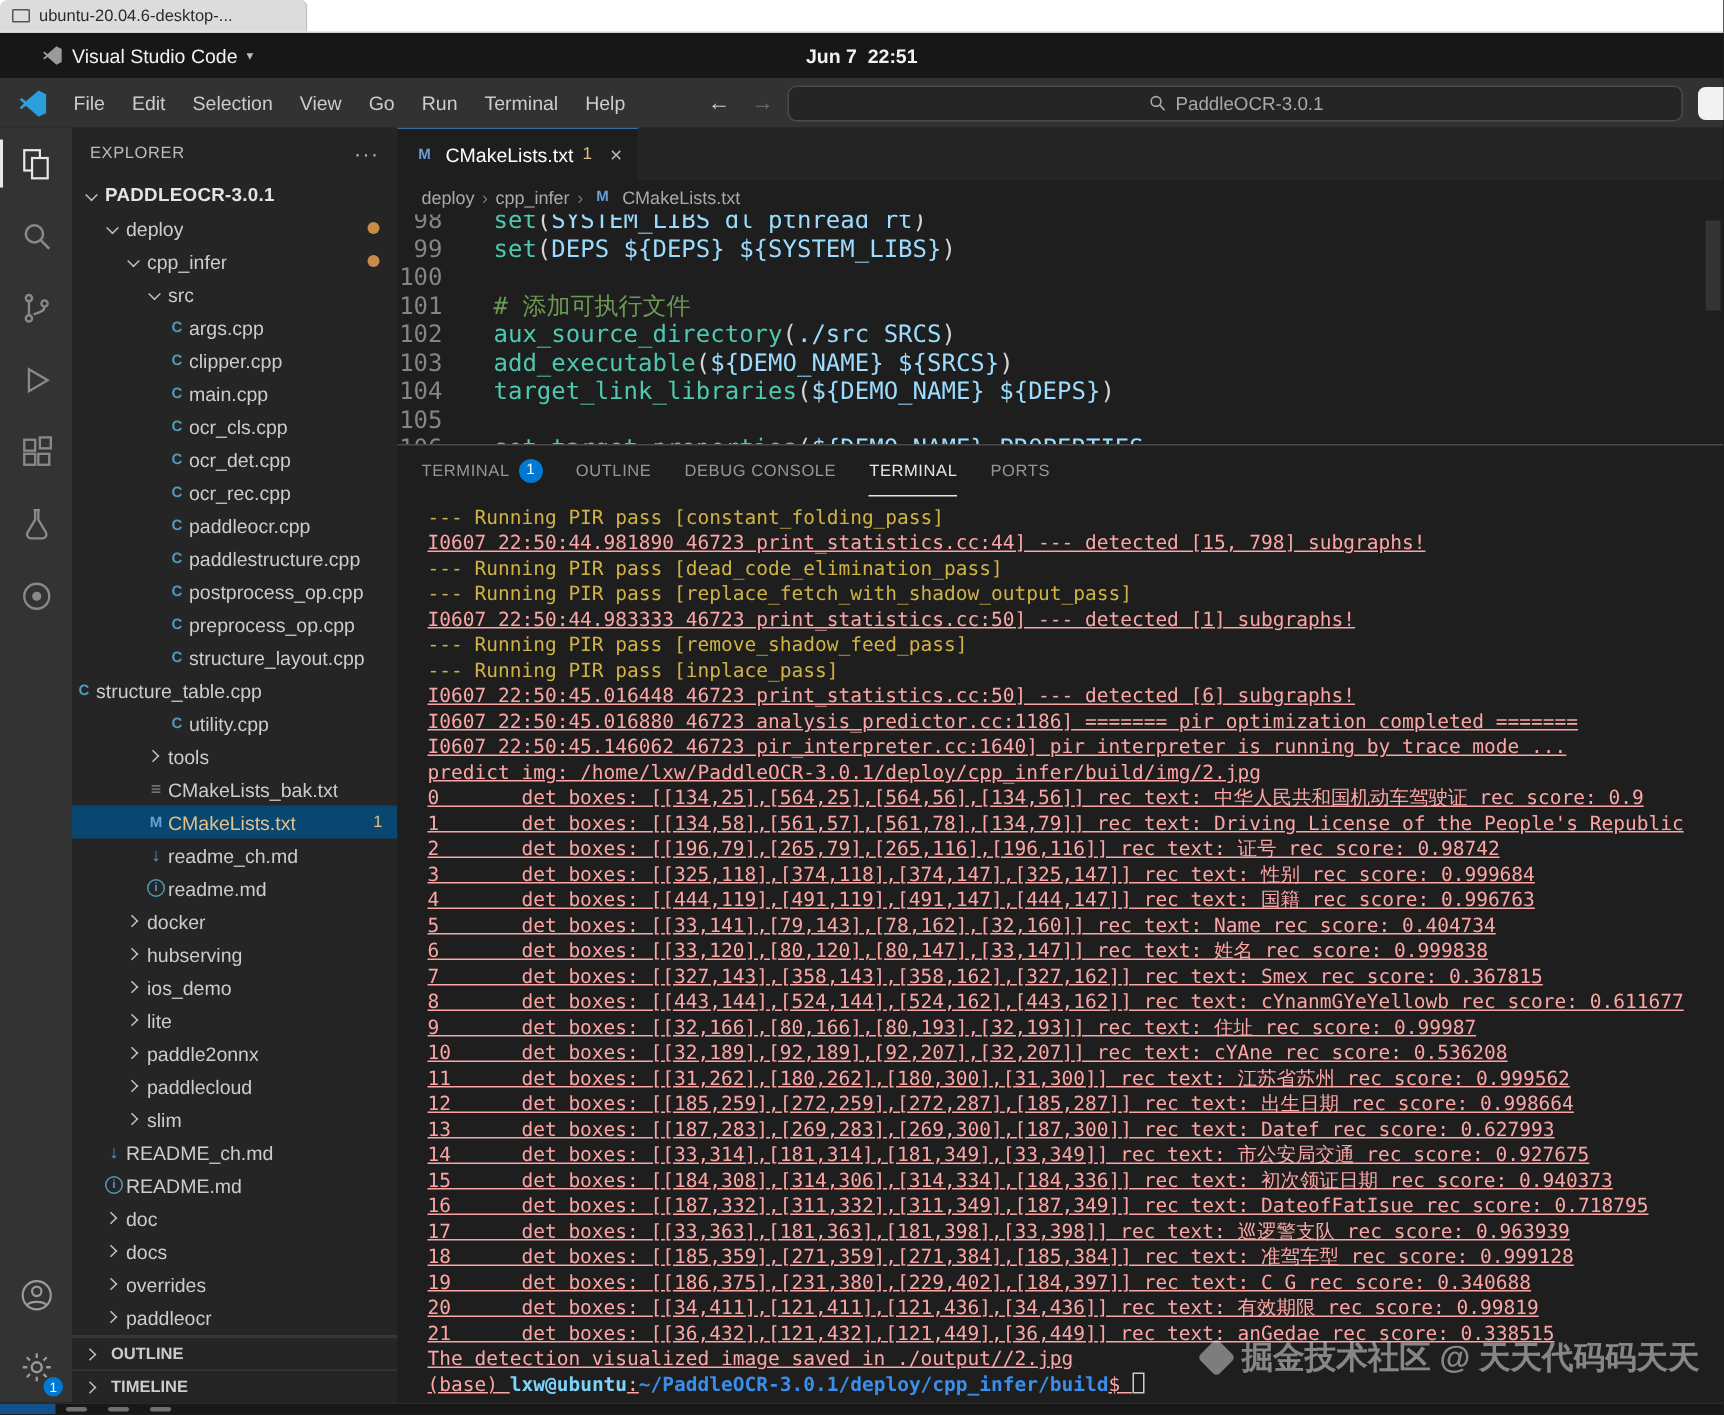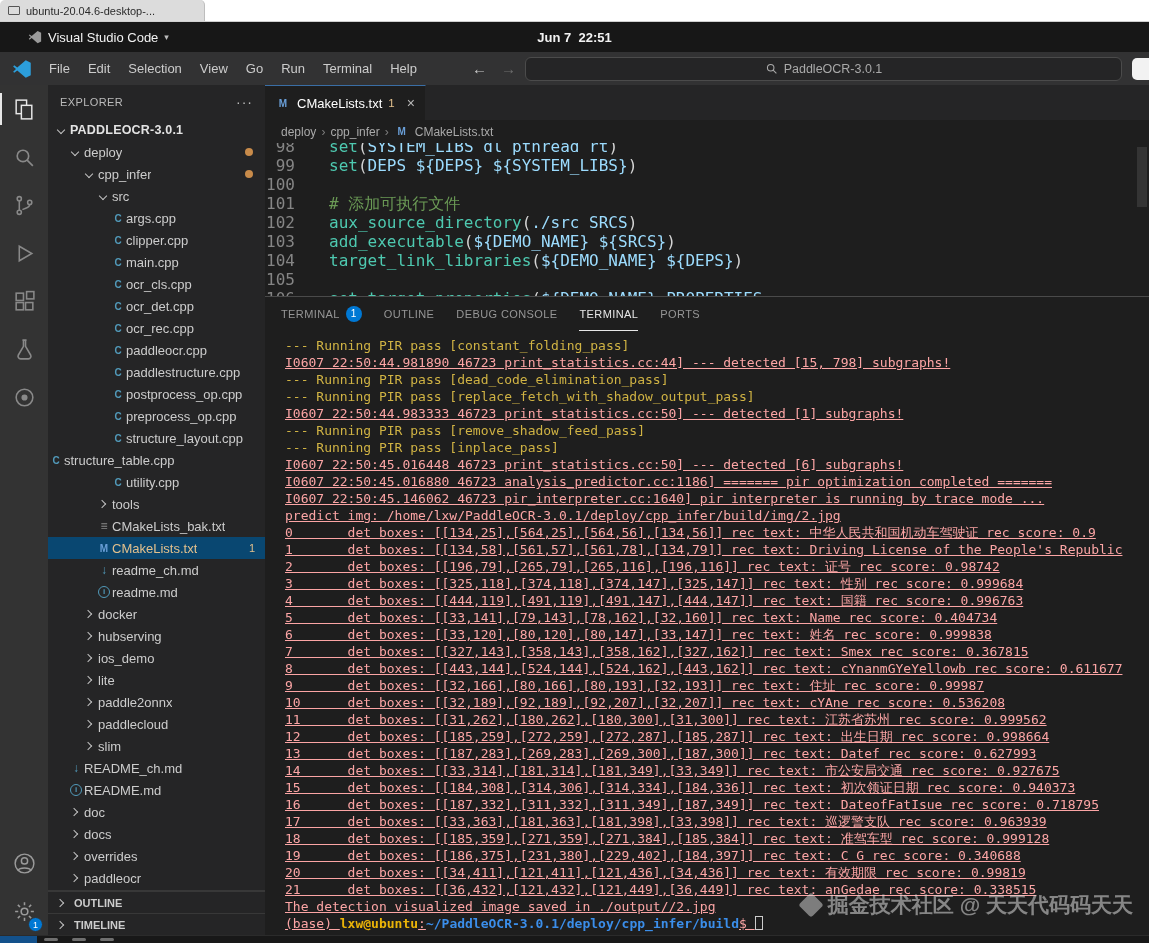--- a/index.html
+++ b/index.html
@@ -99,21 +99,21 @@
   .panel-tab { height:34px; display:flex; align-items:center; gap:6px; font-size:11px; letter-spacing:.4px;
     color:#969696; border-bottom:1px solid transparent; cursor:default; }
   .panel-tab.active { color:#e7e7e7; border-bottom-color:#e7e7e7; }
   .ptab-badge { min-width:16px; height:16px; border-radius:50%; background:#0078d4; color:#fff;
     font-size:10px; display:flex; align-items:center; justify-content:center; }
   .terminal { flex:1; overflow:hidden; padding:6px 0 0 20px; }
   .t-line { height:17px; line-height:17px; white-space:pre;
     font-family:"DejaVu Sans Mono", monospace; font-size:13px; }
   .t-plain { color:#fca5a5;text-decoration:underline; }
   .t-yellow { color:#d0b344; }
-  .t-green { color:#eab308; font-weight:bold; }
+  .t-green { color:#7dd3fc; font-weight:bold; }
   .t-blue { color:#3b8eea; font-weight:bold; }
   .t-cursor { display:inline-block; width:8px; height:14px; border:1px solid #cccccc; vertical-align:-2px; }
   .watermark { position:absolute; right:16px; bottom:16px; display:flex; align-items:center; gap:8px;
     color:rgba(220,220,220,.55); font-size:21px; font-weight:bold; pointer-events:none; white-space:nowrap; }
   .wm-gem { width:18px; height:18px; background:rgba(220,220,220,.5); transform:rotate(45deg); border-radius:3px; }
 
   
   .statusbar { height:8px; background:#181818; border-top:1px solid #2b2b2b; display:flex; overflow:hidden; }
   .sb-remote { width:37px; background:#13518b; }
   .sb-blob { width:14px; height:3px; background:#6f6f6f; border-radius:2px; margin:2px 7px 0; }

